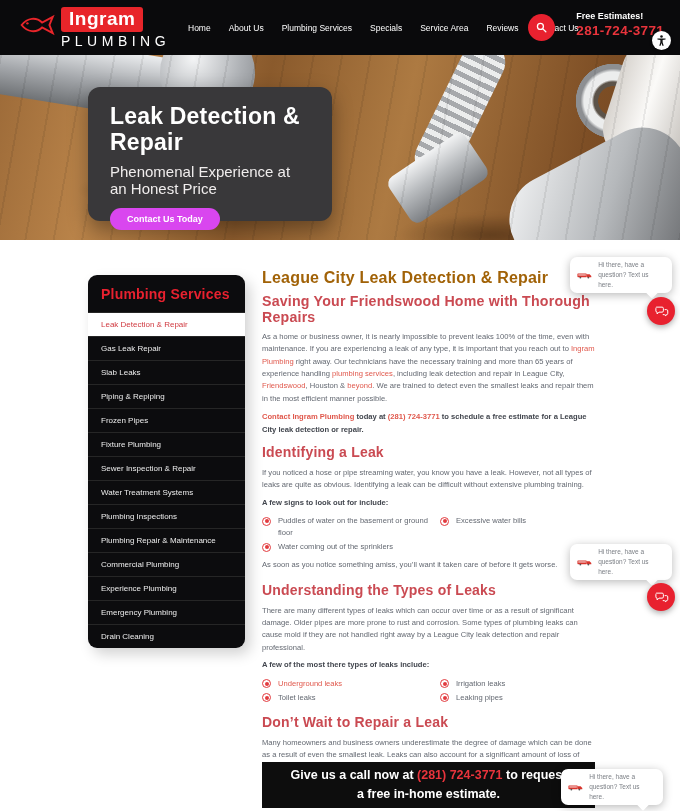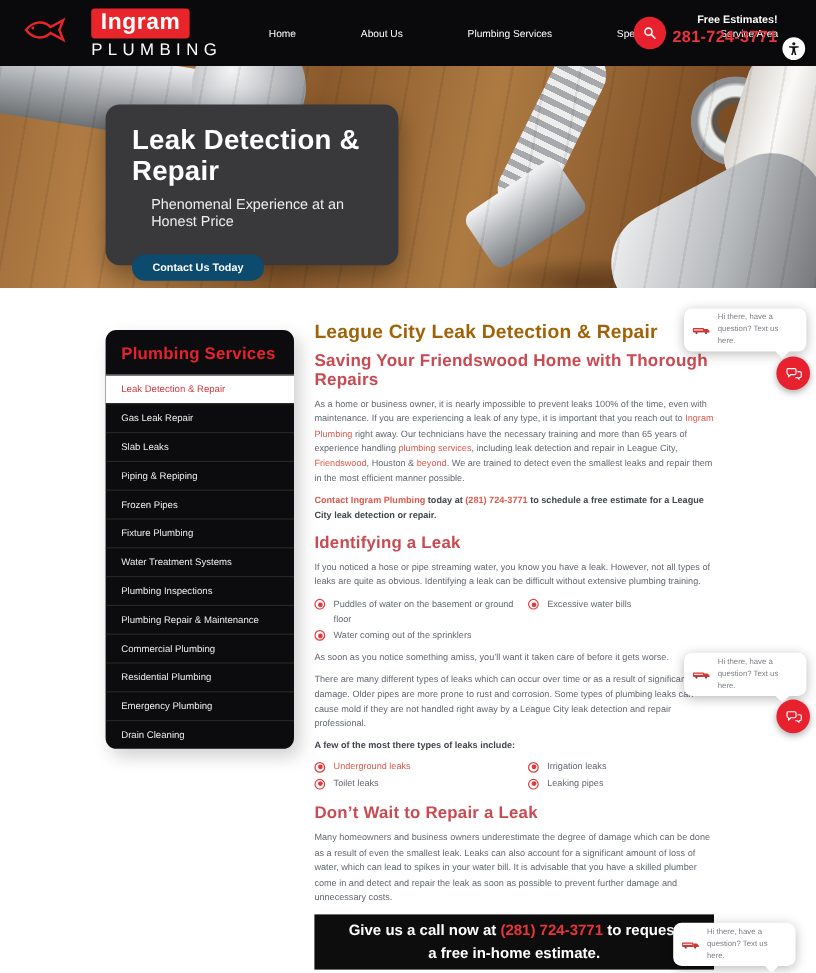--- a/index.html
+++ b/index.html
@@ -3,30 +3,30 @@
 <meta charset="utf-8">
 <style>
   html,body{margin:0;padding:0;}
   body{
     width:680px;height:811px;position:relative;overflow:hidden;
     background:#ffffff;font-family:"Liberation Sans",sans-serif;
     -webkit-font-smoothing:antialiased;
   }
   
   .site-header{position:absolute;left:0;top:0;width:680px;height:55px;background:#0a0a0c;z-index:20;}
-  .logo{position:absolute;left:20px;top:7px;display:flex;align-items:flex-start;gap:20px;cursor:pointer;}
+  .logo{position:absolute;left:20px;top:7px;display:flex;align-items:flex-start;gap:5px;cursor:pointer;}
   .logo svg{margin-top:6px;}
   .logo-name{display:inline-block;background:#e8252a;color:#fff;font-weight:bold;font-size:19px;
     padding:1px 8px 2px;border-radius:3px;letter-spacing:.5px;}
   .logo-sub{display:block;color:#fff;font-weight:normal;font-size:14px;letter-spacing:4.5px;margin-top:1px;text-align:center;}
   .main-nav{position:absolute;left:188px;top:0;height:55px;display:flex;align-items:center;gap:18px;}
-  .nav-link{color:#fff;font-size:8.5px;text-decoration:none;cursor:pointer;white-space:nowrap;margin-left:36px;}
+  .nav-link{color:#fff;font-size:8.5px;text-decoration:none;cursor:pointer;white-space:nowrap;}
   .search-btn{position:absolute;left:528px;top:14px;width:27px;height:27px;border-radius:50%;
     background:#e8212f;display:flex;align-items:center;justify-content:center;cursor:pointer;}
-  .header-phone{position:absolute;right:32px;top:11px;text-align:right;}
+  .header-phone{position:absolute;right:16px;top:11px;}
   .free-est{color:#fff;font-weight:bold;font-size:9px;}
   .phone-link{display:block;color:#e8343c;font-weight:bold;font-size:13.5px;margin-top:2px;text-decoration:none;letter-spacing:.3px;}
   .a11y-btn{position:absolute;left:652px;top:31px;width:19px;height:19px;border-radius:50%;background:#fff;
     display:flex;align-items:center;justify-content:center;z-index:60;cursor:pointer;box-shadow:0 1px 3px rgba(0,0,0,.4);}
   
   .hero{position:absolute;left:0;top:55px;width:680px;height:185px;overflow:hidden;
     background:linear-gradient(103deg,#9c6a38 0%,#b98349 16%,#8a5a2c 38%,#ad7a42 58%,#7d4e25 84%,#6e4420 100%);}
   .hero::after{content:'';position:absolute;inset:0;
     background:repeating-linear-gradient(100deg,rgba(0,0,0,.07) 0 2px,transparent 2px 28px);}
   .ph{position:absolute;border-radius:30px;}
@@ -44,22 +44,22 @@
   .ph-elbow{left:520px;top:92px;width:190px;height:160px;transform:rotate(-28deg);border-radius:45px;
     background:linear-gradient(135deg,#f5f6f7,#b5b8bb 45%,#6f7174 80%);}
   .ph-whitepipe{left:612px;top:-14px;width:82px;height:125px;transform:rotate(18deg);border-radius:32px;
     background:linear-gradient(90deg,#d8d4cf,#fbfaf8 45%,#c9c5c0);}
   .ph-sh1{left:360px;top:150px;width:260px;height:60px;}
   .ph-sh2{left:40px;top:110px;width:260px;height:50px;}
   
   .hero-card{position:absolute;left:88px;top:32px;width:244px;height:134px;box-sizing:border-box;
     background:#39383a;border-radius:12px;padding:17px 22px;box-shadow:0 8px 20px rgba(0,0,0,.35);z-index:5;}
   .hero-title{margin:0;color:#fff;font-size:23px;font-weight:800;line-height:1.12;letter-spacing:.2px;}
-  .hero-sub{margin:7px 16px 0;color:#f0eded;font-size:12px;}
-  .hero-btn{margin-top:21px;display:inline-block;background:#0c4a6e;color:#fff;border:none;
+  .hero-sub{margin:7px 0 0;color:#f0eded;font-size:15px;}
+  .hero-btn{margin-top:11px;display:inline-block;background:#d946ef;color:#fff;border:none;
     font-family:inherit;font-size:9px;font-weight:bold;padding:6px 17px;border-radius:13px;cursor:pointer;}
   
   .sidebar{position:absolute;left:88px;top:275px;width:157px;background:#0c0c0e;border-radius:9px;
     overflow:hidden;box-shadow:5px 6px 14px rgba(0,0,0,.18);z-index:6;}
   .sidebar-title{color:#e8212f;font-weight:bold;font-size:14px;padding:11px 13px 10px;letter-spacing:.2px;}
   .sidebar-item{font-size:8px;color:#ececec;padding:7px 13px;border-top:1px solid #262626;cursor:pointer;}
   .sidebar-item.active{background:#ffffff;color:#d03a40;}
   
   .article{position:absolute;left:262px;top:270px;width:333px;z-index:4;}
   .article-title{margin:0;font-size:16px;line-height:1.05;color:#a16207;font-weight:800;letter-spacing:.2px;}
@@ -174,69 +174,74 @@
       <div class="sidebar-item">
         <span>Piping &amp; Repiping</span>
       </div>
       <div class="sidebar-item">
         <span>Frozen Pipes</span>
       </div>
       <div class="sidebar-item">
         <span>Fixture Plumbing</span>
       </div>
       <div class="sidebar-item">
+        <span>Sewer Inspection &amp; Repair</span>
+      </div>
+      <div class="sidebar-item">
         <span>Water Treatment Systems</span>
       </div>
       <div class="sidebar-item">
         <span>Plumbing Inspections</span>
       </div>
       <div class="sidebar-item">
         <span>Plumbing Repair &amp; Maintenance</span>
       </div>
       <div class="sidebar-item">
         <span>Commercial Plumbing</span>
       </div>
       <div class="sidebar-item">
-        <span>Residential Plumbing</span>
+        <span>Experience Plumbing</span>
       </div>
       <div class="sidebar-item">
         <span>Emergency Plumbing</span>
       </div>
       <div class="sidebar-item">
         <span>Drain Cleaning</span>
       </div>
     </div>
 </aside>
 
 <main class="article">
   <h1 class="article-title">League City Leak Detection &amp; Repair</h1>
   <h2 class="article-subtitle">Saving Your Friendswood Home with Thorough Repairs</h2>
 
   <p class="body-p"><span>As a home or business owner, it is nearly impossible to prevent leaks 100% of the time, even with maintenance. If you are experiencing a leak of any type, it is important that you reach out to </span><span class="seg-link">Ingram Plumbing</span><span> right away. Our technicians have the necessary training and more than 65 years of experience handling </span><span class="seg-link">plumbing services</span><span>, including leak detection and repair in League City, </span><span class="seg-link">Friendswood</span><span>, Houston &amp; </span><span class="seg-link">beyond</span><span>. We are trained to detect even the smallest leaks and repair them in the most efficient manner possible.</span></p>
   <p class="bold-p"><span class="seg-boldlink">Contact Ingram Plumbing</span><span class="seg-bold"> today at </span><span class="seg-boldlink">(281) 724-3771</span><span class="seg-bold"> to schedule a free estimate for a League City leak detection or repair.</span></p>
 
   <h3 class="section-heading">Identifying a Leak</h3>
   <p class="body-p">If you noticed a hose or pipe streaming water, you know you have a leak. However, not all types of leaks are quite as obvious. Identifying a leak can be difficult without extensive plumbing training.</p>
+  <p class="lead-p">A few signs to look out for include:</p>
   <div class="bullets">
 
   <div class="bullet">
         <span class="bullet-icon"></span>
         <span class="bullet-label">Puddles of water on the basement or ground floor</span>
       </div>
       <div class="bullet">
         <span class="bullet-icon"></span>
         <span class="bullet-label">Water coming out of the sprinklers</span>
       </div>
       <div class="bullet">
         <span class="bullet-icon"></span>
         <span class="bullet-label">Excessive water bills</span>
       </div>
     </div>
   <p class="body-p">As soon as you notice something amiss, you’ll want it taken care of before it gets worse.</p>
 
+  <h3 class="section-heading mt">Understanding the Types of Leaks</h3>
   <p class="body-p">There are many different types of leaks which can occur over time or as a result of significant damage. Older pipes are more prone to rust and corrosion. Some types of plumbing leaks can cause mold if they are not handled right away by a League City leak detection and repair professional.</p>
   <p class="lead-p">A few of the most there types of leaks include:</p>
   <div class="bullets">
 
   <div class="bullet link">
         <span class="bullet-icon"></span>
         <span class="bullet-label">Underground leaks</span>
       </div>
       <div class="bullet">
         <span class="bullet-icon"></span>

